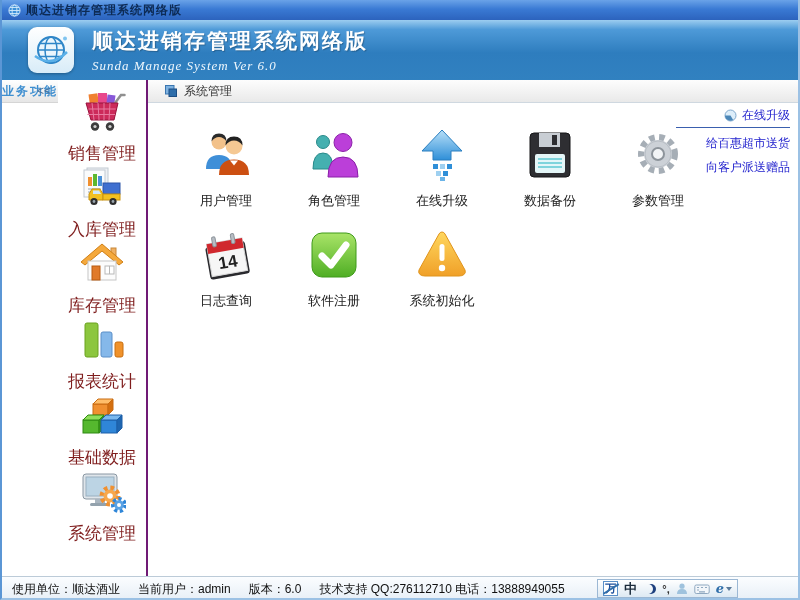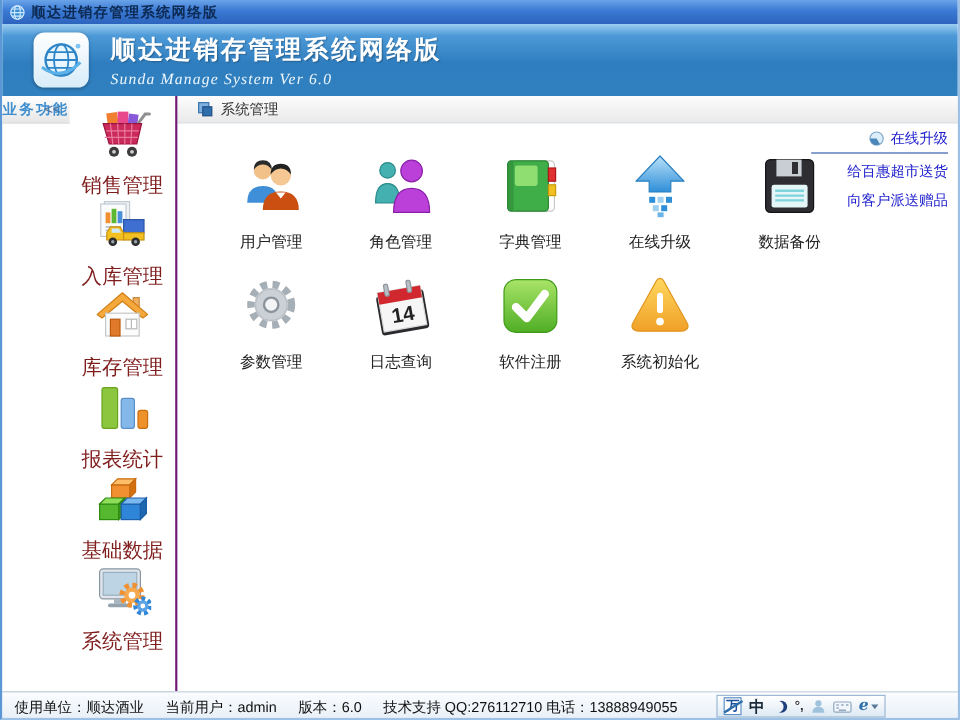--- a/index.html
+++ b/index.html
@@ -238,33 +238,20 @@
                 <circle cx="17" cy="15" r="6.5" fill="#45b0b0" stroke="#2a8a8a"></circle>
                 <path d="M7,42 q0,-16 10,-16 q10,0 10,16 Z" fill="#45b0b0" stroke="#2a8a8a"></path>
                 <circle cx="37" cy="15.5" r="9" fill="#bb3fd9" stroke="#8a20a8"></circle>
                 <path d="M22,50 q0,-20 15,-20 q15,0 15,20 Z" fill="#bb3fd9" stroke="#8a20a8"></path>
               </svg>
             </span>
             <span class="lbl">角色管理</span>
           </div>
 
 
-          <div class="app-icon">
-            <span>
-              <svg viewBox="0 0 56 56">
-                <rect x="14" y="7" width="34" height="42" rx="3" fill="#fff" stroke="#c8c8c8"></rect>
-                <rect x="9" y="7" width="34" height="42" rx="3" fill="#3fae49" stroke="#2e8636"></rect>
-                <rect x="9" y="7" width="5" height="42" rx="2.5" fill="#2e8636" opacity=".55"></rect>
-                <rect x="15" y="11" width="19" height="17" rx="2" fill="#8ede72"></rect>
-                <rect x="43" y="13" width="6" height="11" fill="#e03030" stroke="#b01818"></rect>
-                <rect x="43" y="27" width="6" height="9" fill="#f0c020" stroke="#c89a08"></rect>
-              </svg>
-            </span>
-            <span class="lbl">字典管理</span>
-          </div>
 
           <div class="app-icon">
             <span>
               <svg viewBox="0 0 56 56">
                 <defs>
                     <linearGradient id="gArrow" x1="0" y1="0" x2="0" y2="1">
                       <stop offset="0" stop-color="#b8e0f8"></stop>
                       <stop offset="1" stop-color="#2f8fd8"></stop>
                     </linearGradient>
                   </defs>

